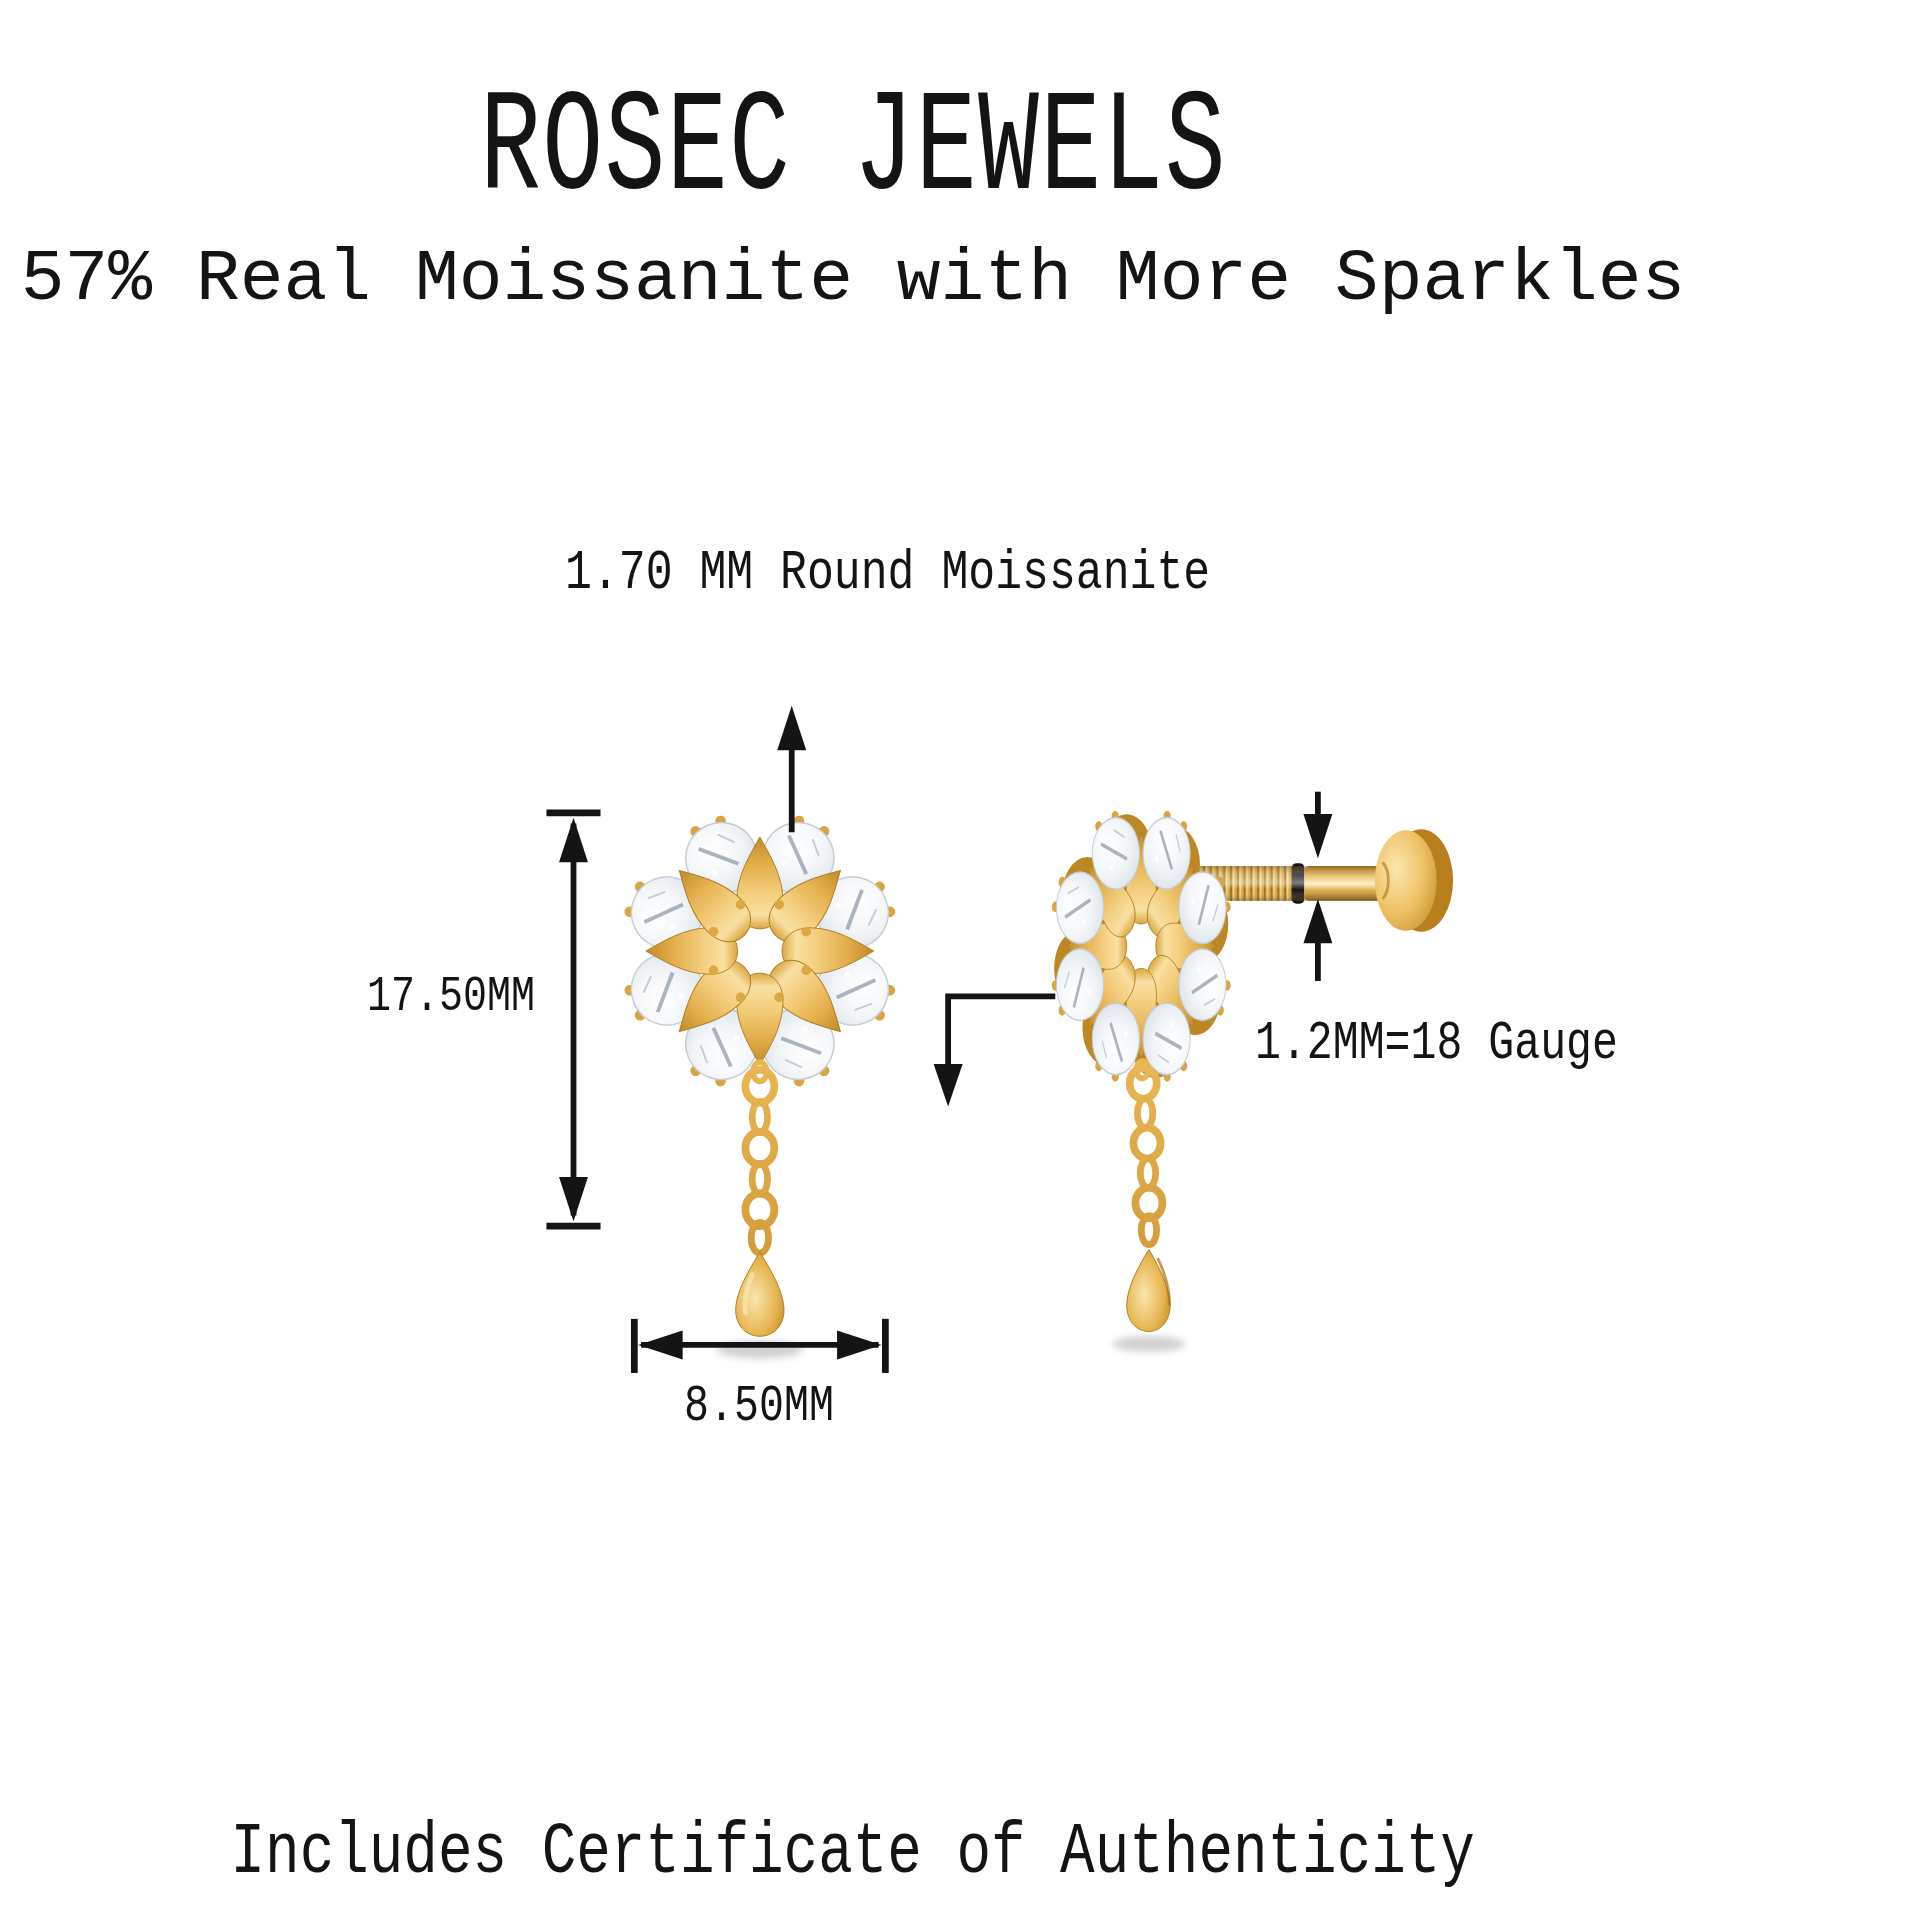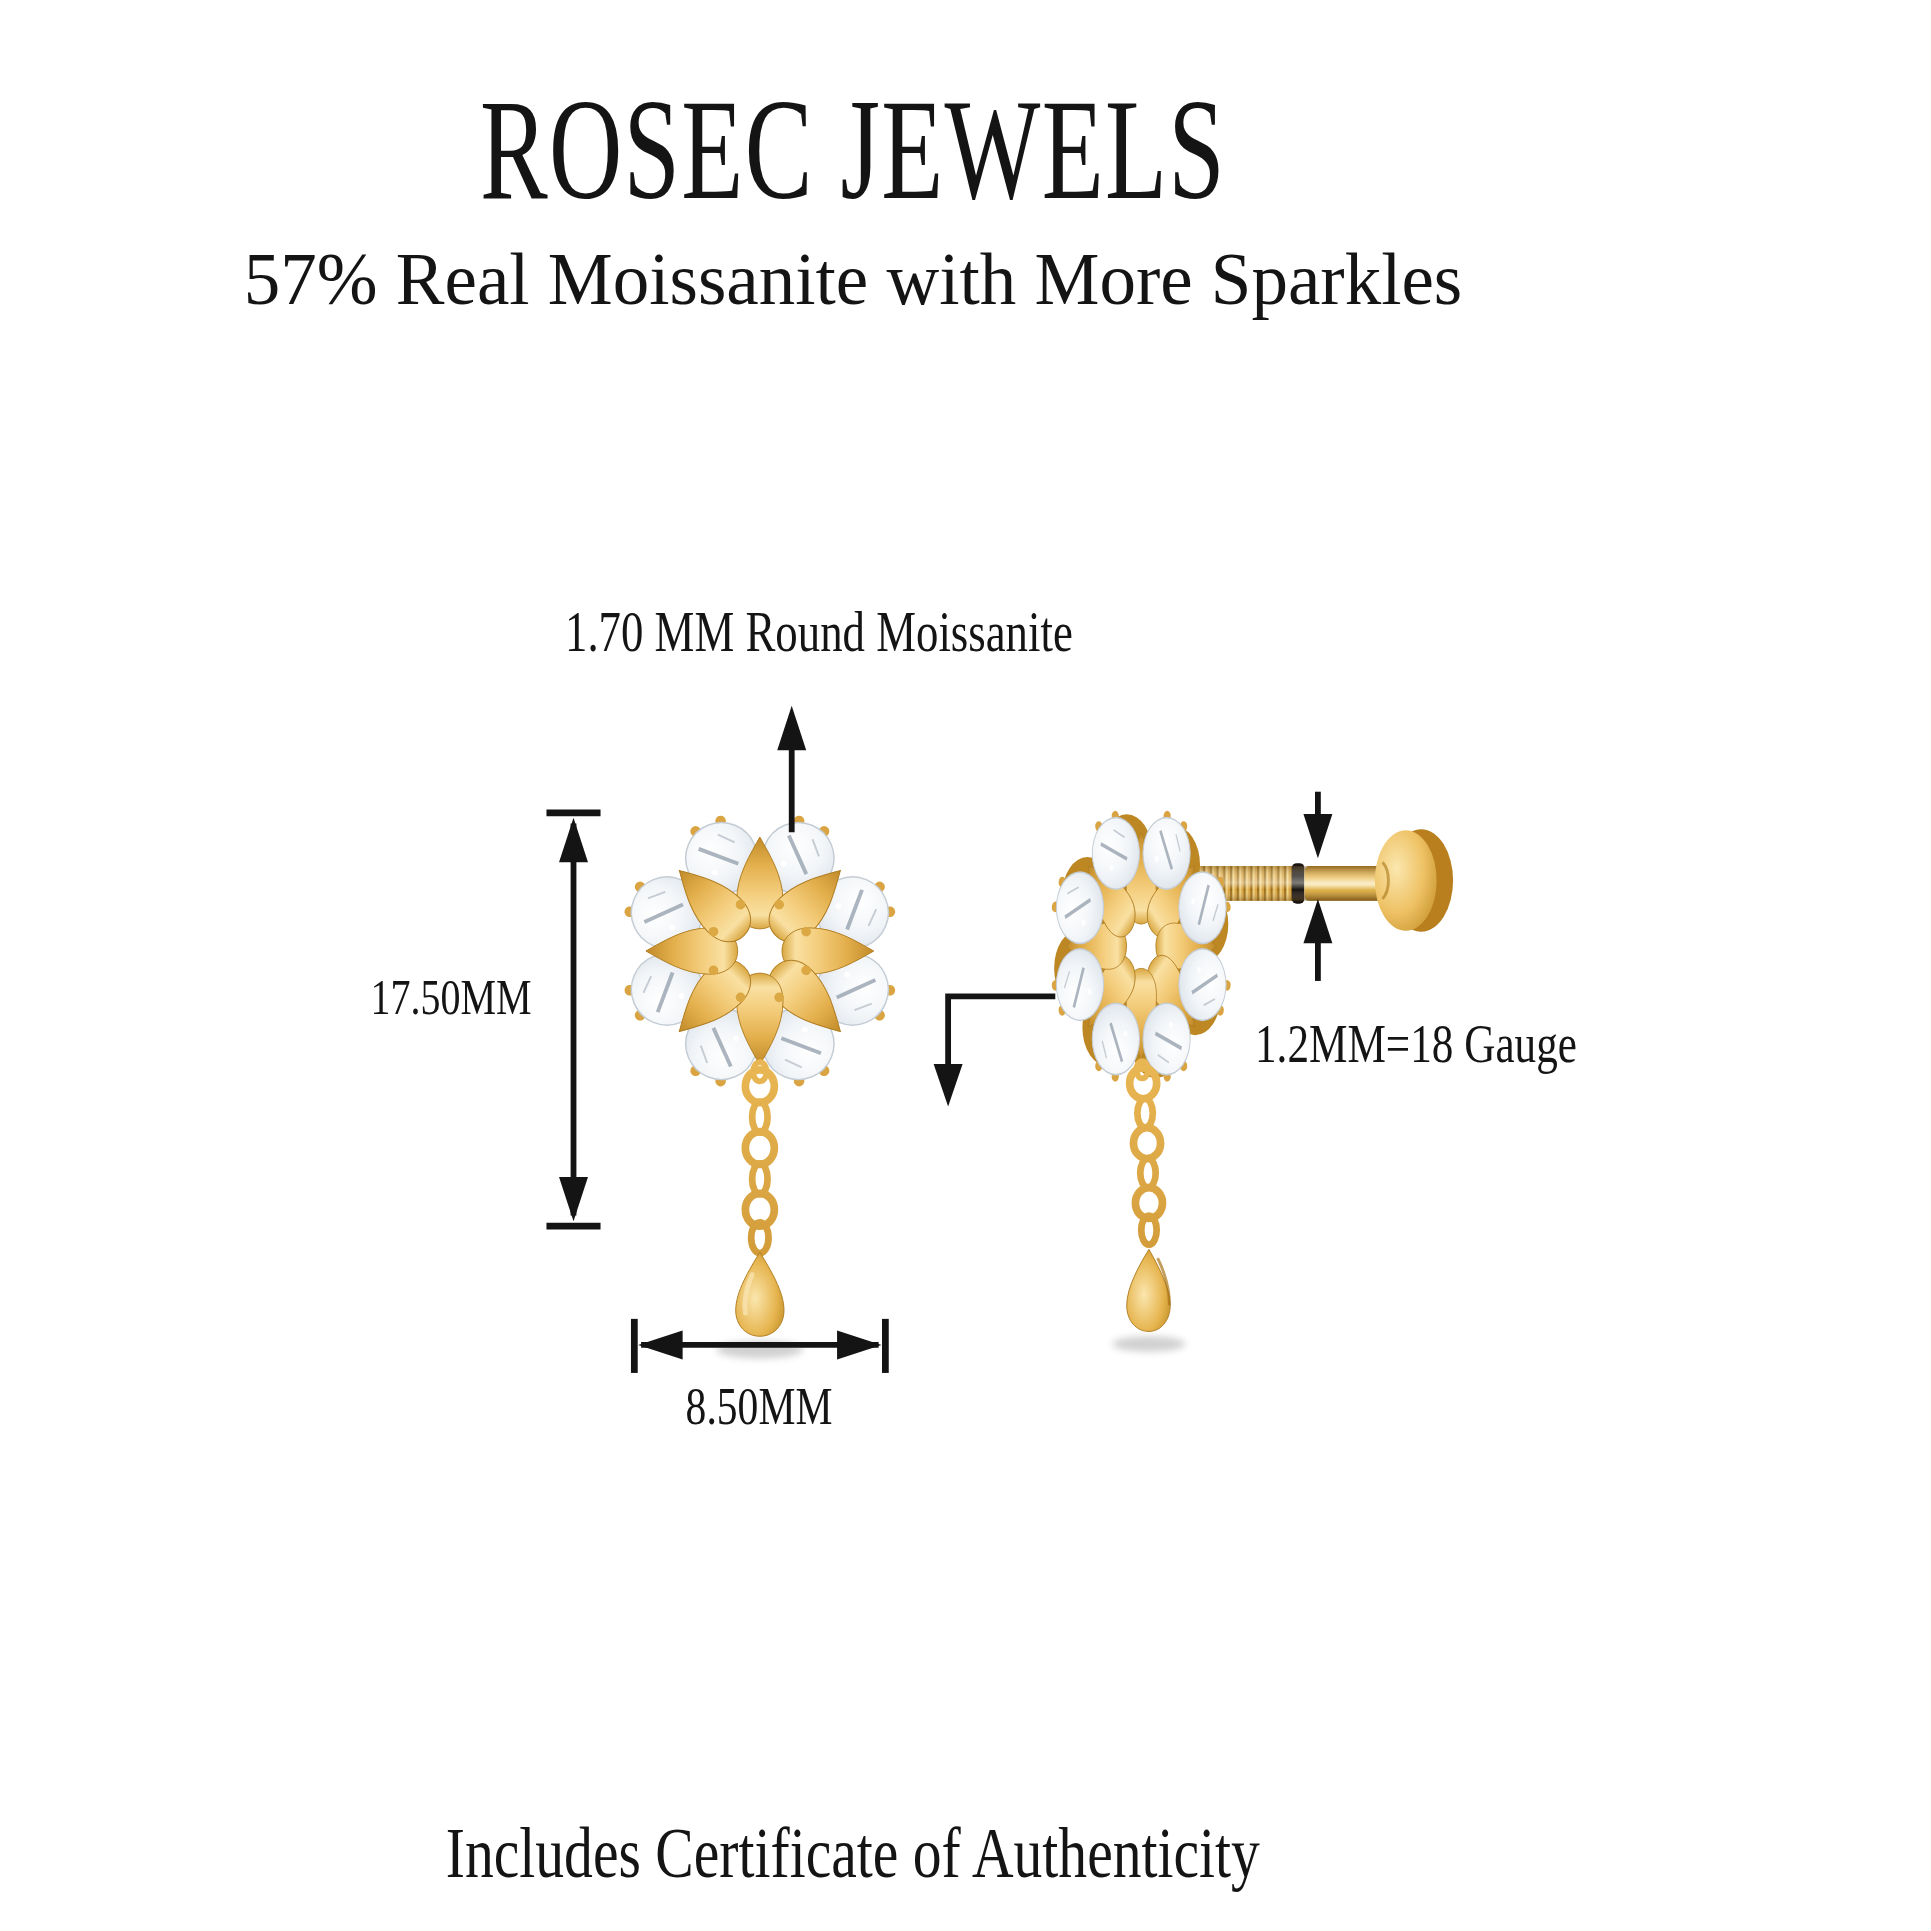--- a/index.html
+++ b/index.html
@@ -1,18 +1,18 @@
 <!DOCTYPE html>
 <html><head>
 <meta charset="utf-8">
 <style>
   html,body{margin:0;padding:0;background:#ffffff;}
   .stage{
     position:relative;width:1706px;height:1931px;background:#ffffff;overflow:hidden;
-    font-family:Liberation Serif, serif;color:#141414;
+    font-family:Liberation Mono, monospace;color:#141414;
   }
   .stage svg.art{position:absolute;left:0;top:0;}
   .lbl{position:absolute;white-space:nowrap;line-height:1;}
   .center{transform:translateX(-50%);}
   .cond{display:inline-block;transform:scaleX(0.80);transform-origin:center;}
   .cond-l{display:inline-block;transform:scaleX(0.80);transform-origin:left center;}
   .title-cond{display:inline-block;transform:scaleX(0.70);transform-origin:center;letter-spacing:1.9px;}
   .fullw{left:0;right:0;text-align:center;}
   .annot-block{line-height:1.16;}
 </style>
@@ -231,21 +231,21 @@
   </svg>
 
   <div class="lbl fullw" style="top:77px;font-size:145px;">
     <span class="title-cond">ROSEC JEWELS</span>
   </div>
 
   <div class="lbl fullw" style="top:243px;font-size:73px;">
     <span>57% Real Moissanite with More Sparkles</span>
   </div>
 
-  <div class="lbl annot-block" style="left:565px;top:600px;font-size:56px;">
+  <div class="lbl annot-block" style="left:565px;top:541px;font-size:56px;">
     <div><span class="cond-l">1.70 MM Round Moissanite</span></div>
   </div>
 
   <div class="lbl center" style="left:451px;top:972px;font-size:50px;">
     <span class="cond">17.50MM</span>
   </div>
 
   <div class="lbl center" style="left:759px;top:1365px;font-size:52px;margin-top:16px;">
     <span class="cond">8.50MM</span>
   </div>

